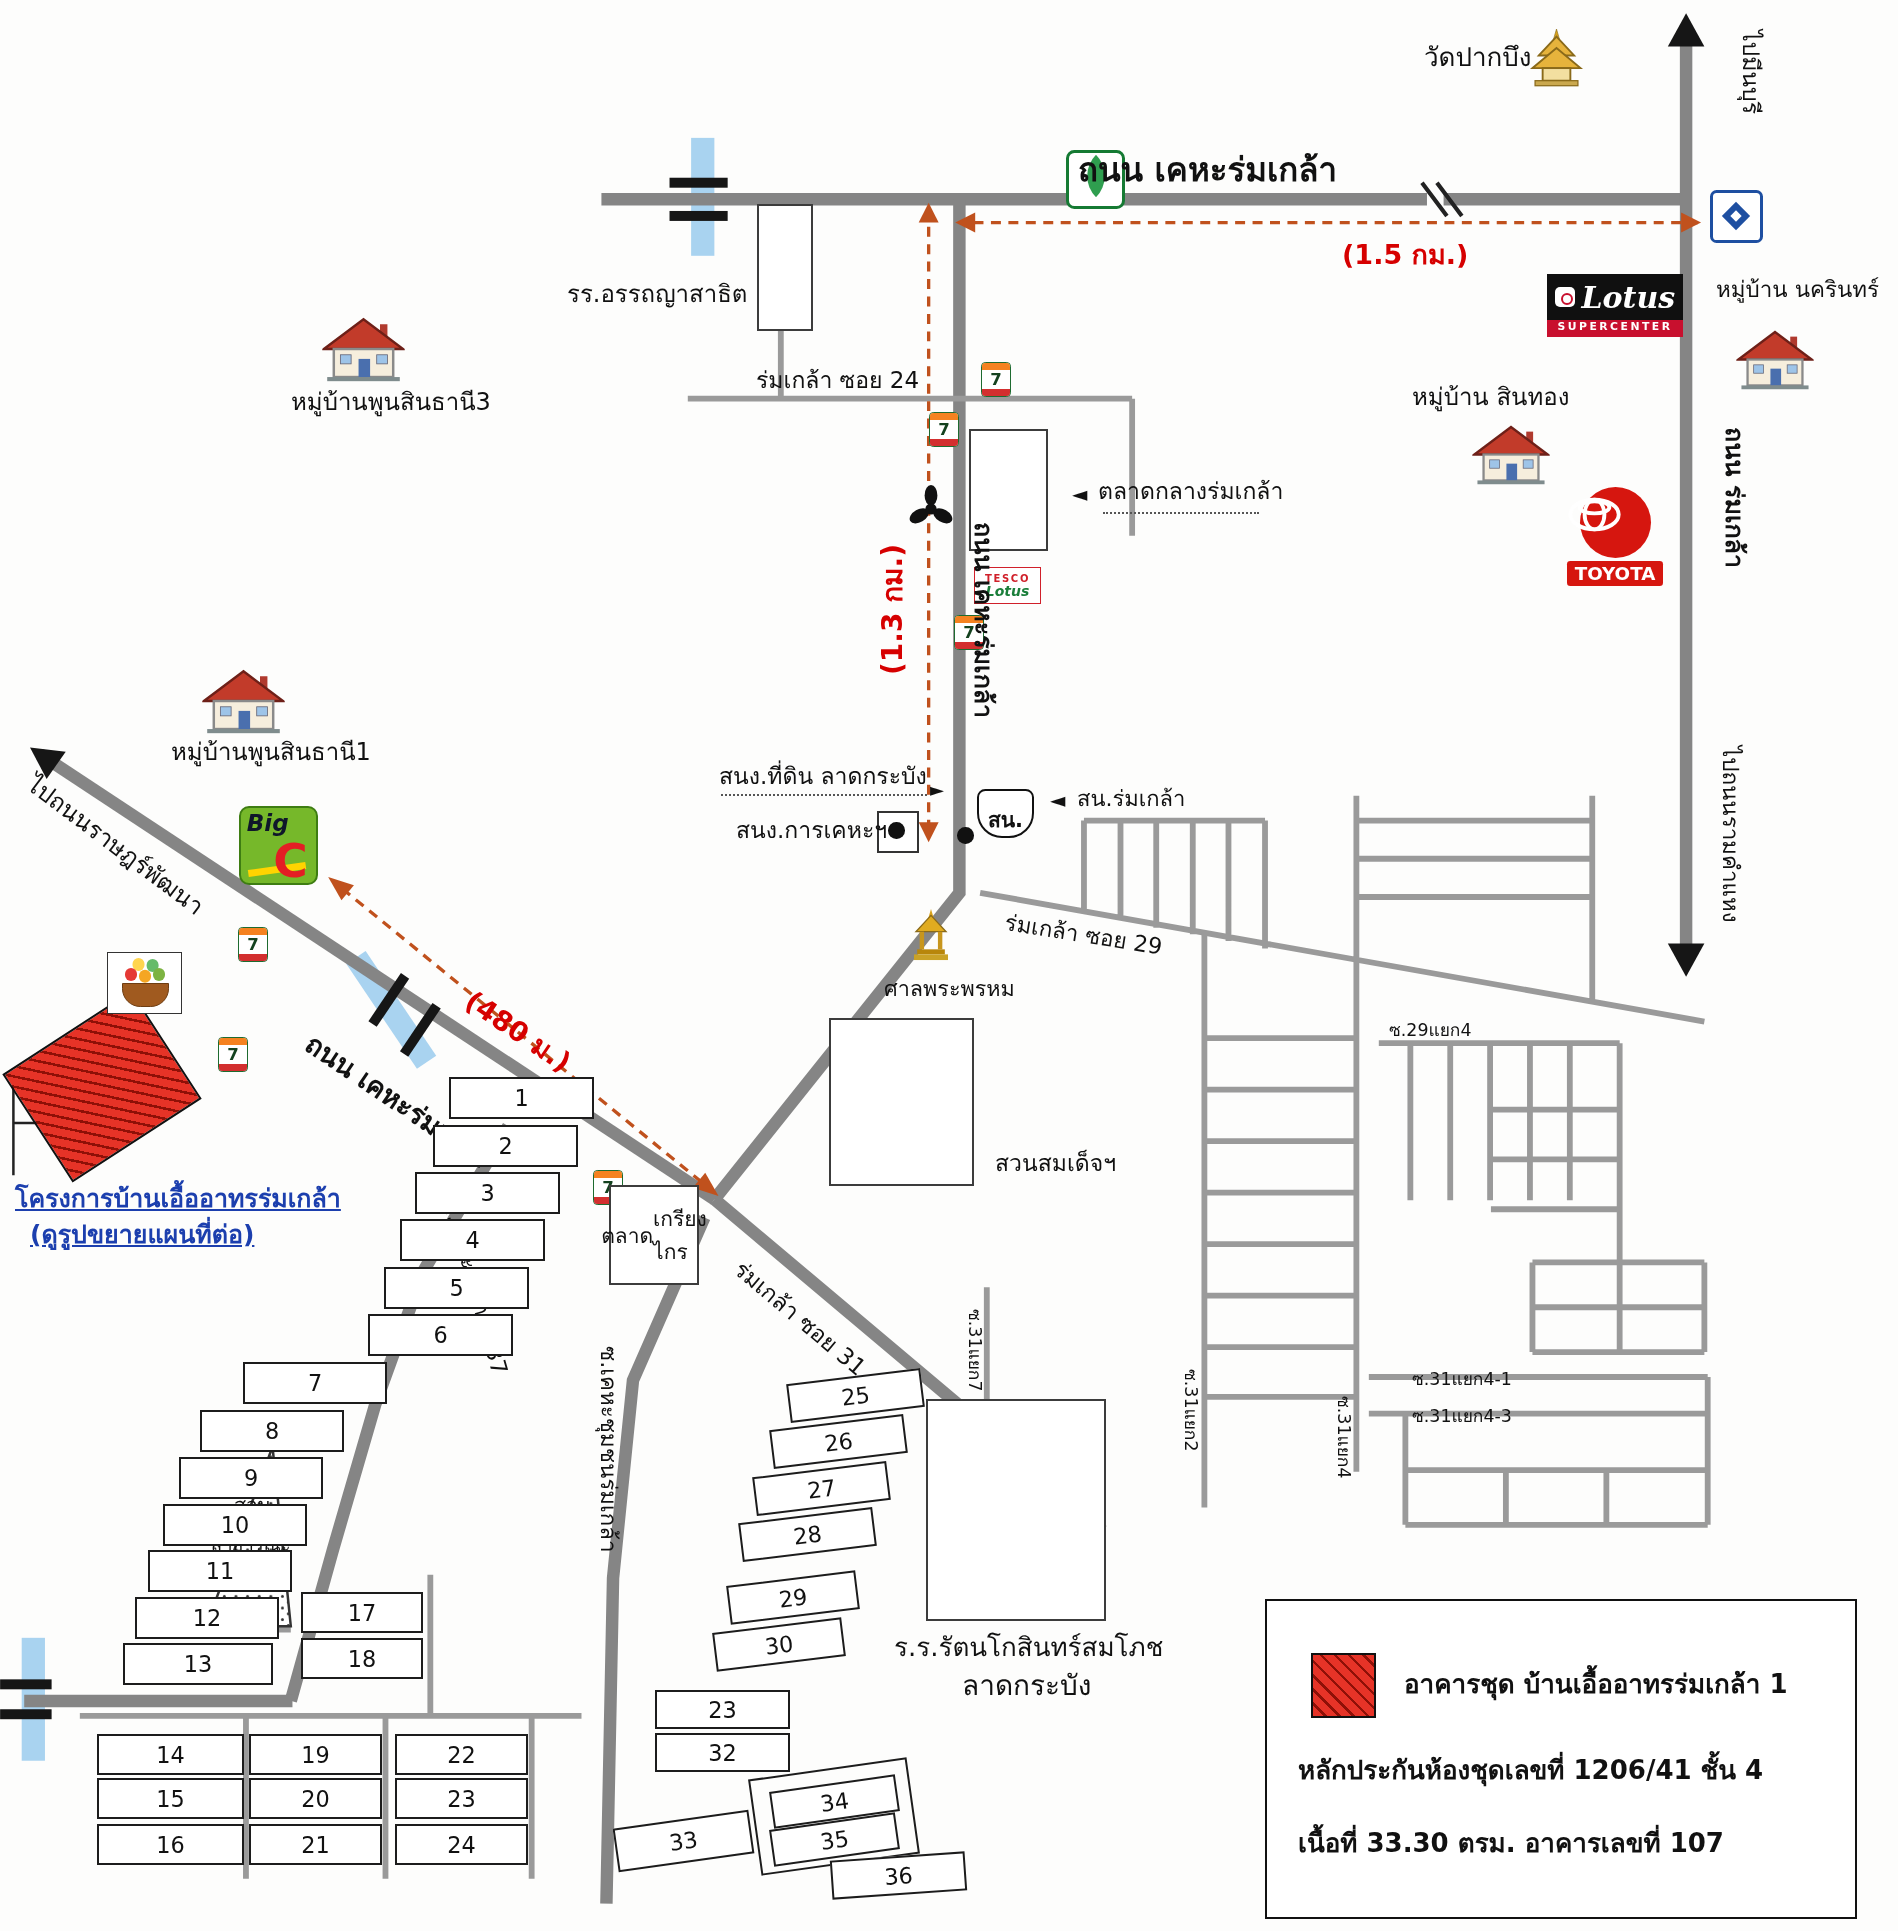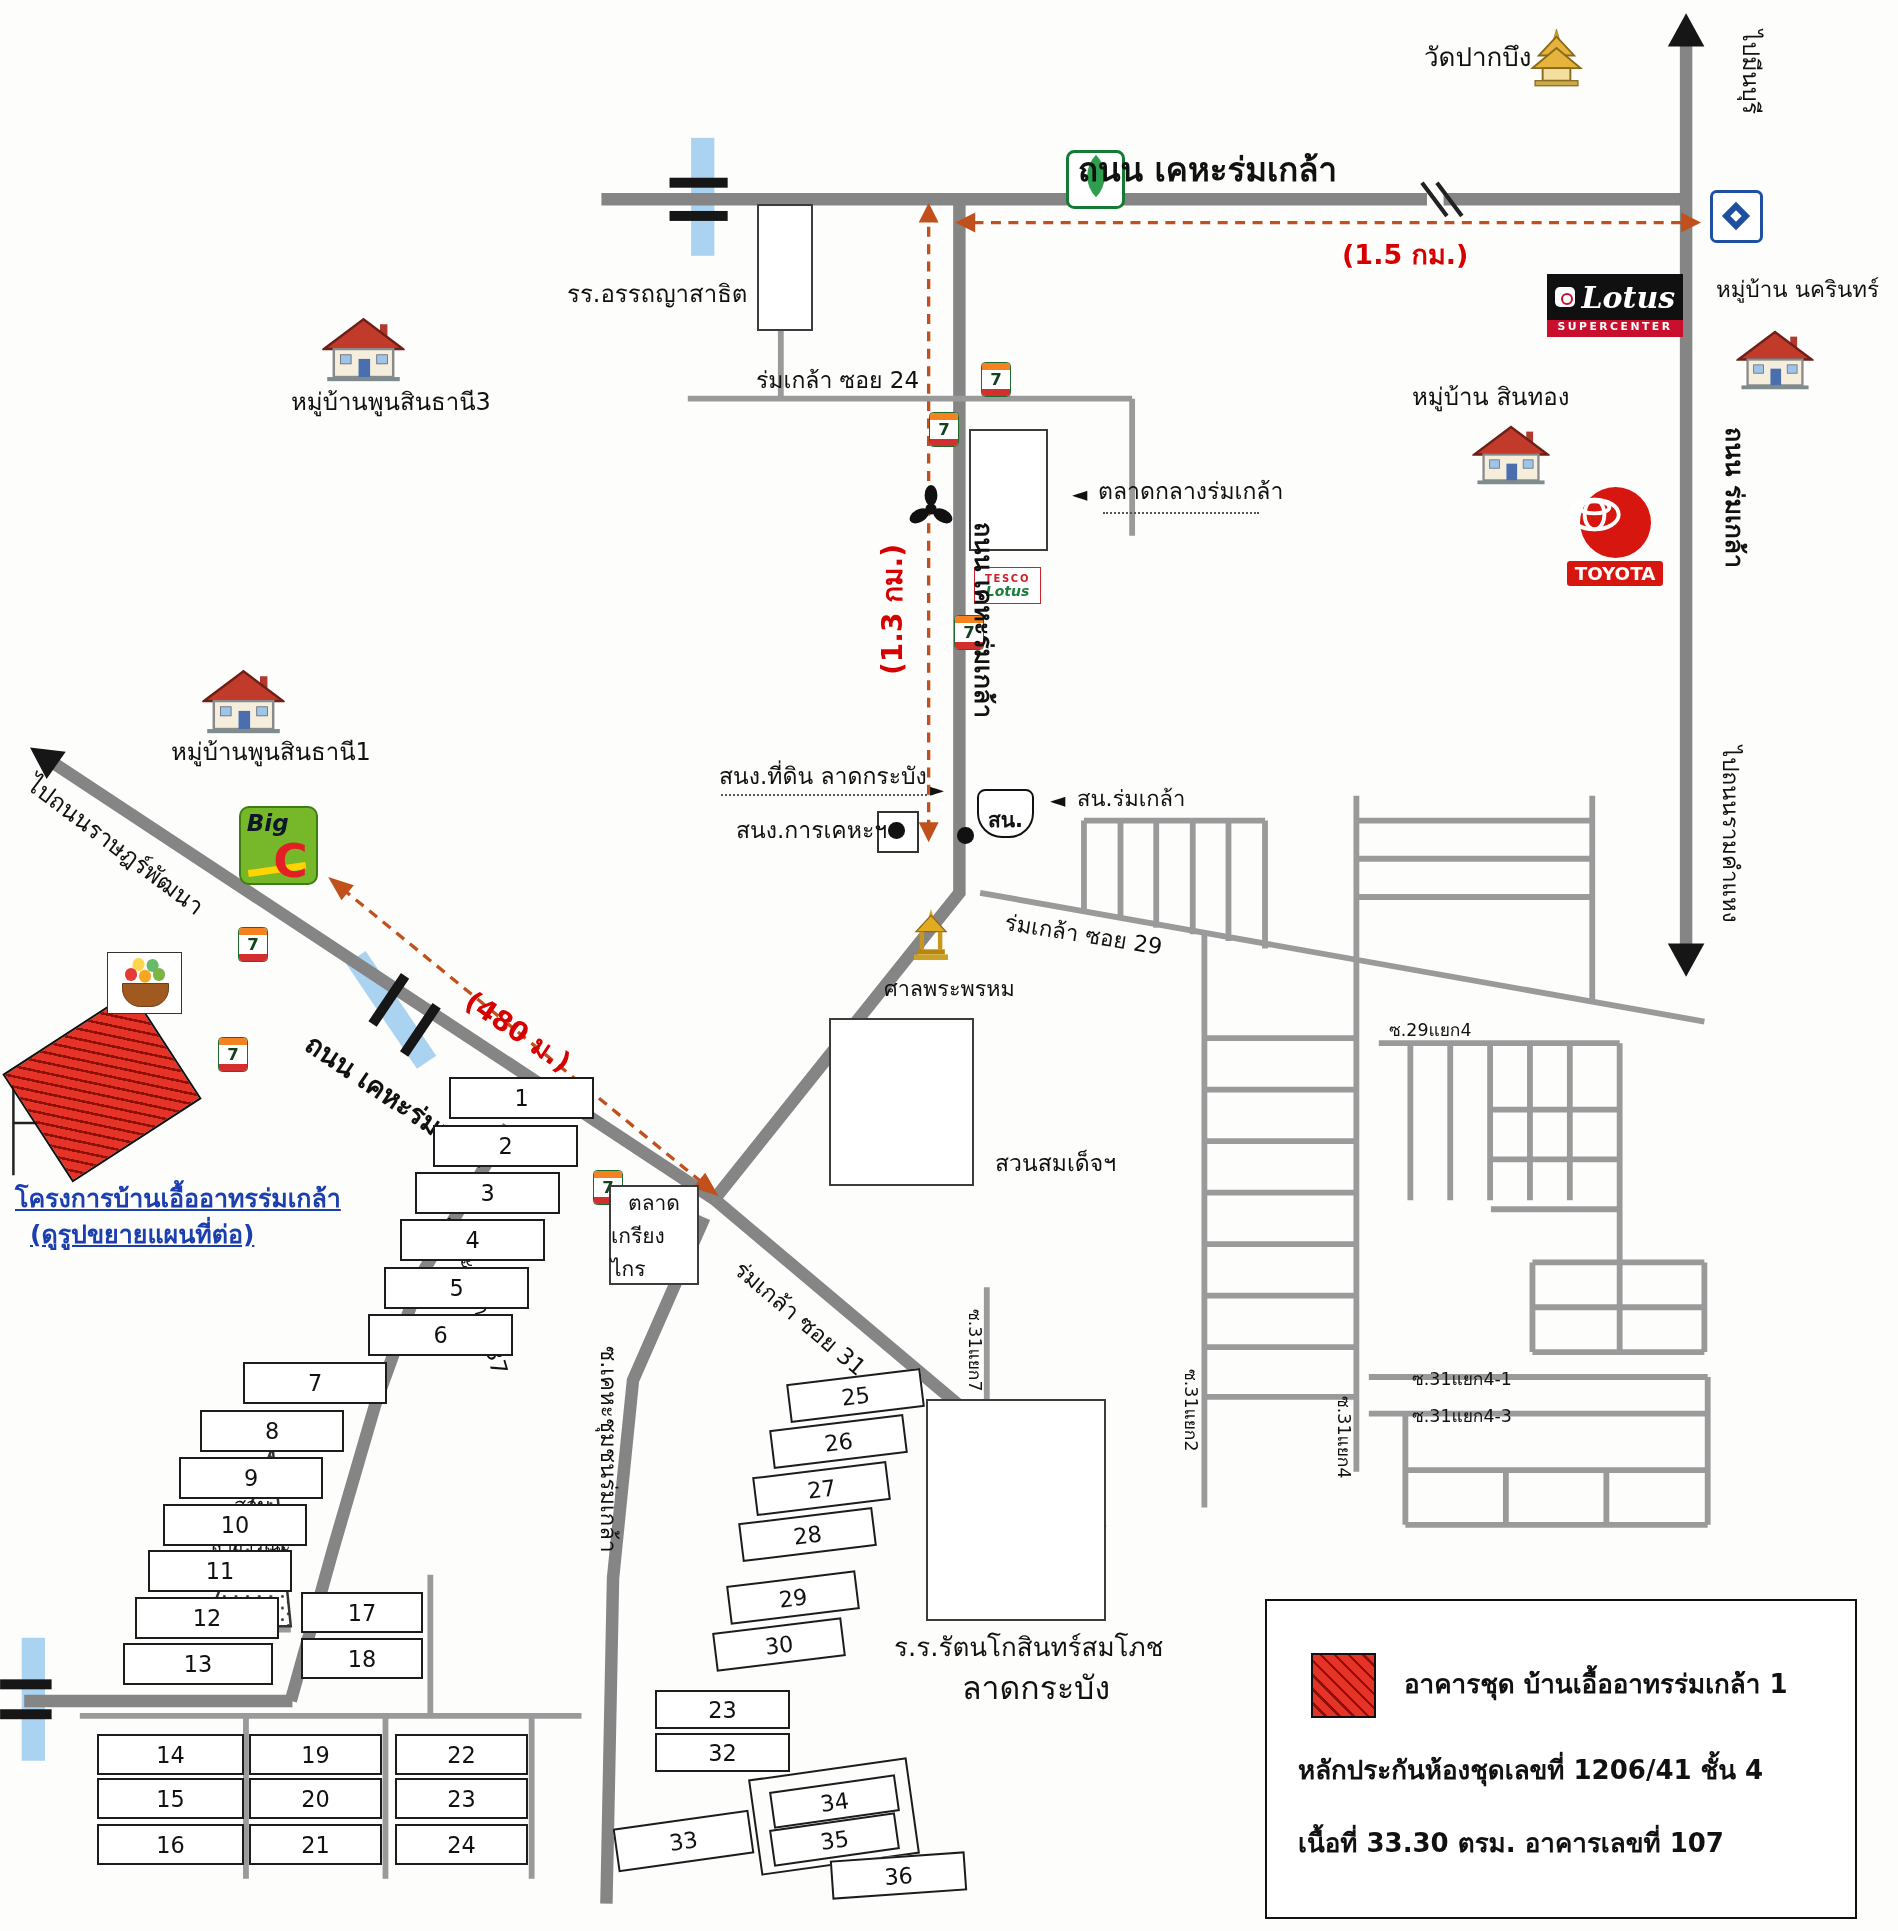--- a/index.html
+++ b/index.html
@@ -16,21 +16,21 @@
   .bldg{position:absolute;background:#fff;border:2.5px solid #3c3c3c}
   .hatch{background:repeating-linear-gradient(45deg,#e63327 0 7.5px,#8f1007 7.5px 10px);border:2.5px solid #111}
   .dot{position:absolute;width:16.6px;height:16.6px;border-radius:50%;background:#111}
   .dotted{position:absolute;border-bottom:2.5px dotted #555;height:0}
   .sev{position:absolute;width:28px;height:33px;background:#fff;border:1.7px solid #1e6b30;border-radius:4.2px;overflow:hidden;display:flex;flex-direction:column}
   .sev .st{height:6.6px;background:#f58220}
   .sev .sn{flex:1;display:flex;align-items:center;justify-content:center;font-weight:bold;font-size:16.6px;color:#14421f}
   .sev .sb{height:6.6px;background:#d32f2f}
   .shield{position:absolute;width:53px;height:45px;background:#fff;border:2.5px solid #111;border-radius:8.3px 8.3px 25px 25px;display:flex;align-items:flex-end;justify-content:center;font-size:21px;font-weight:bold}
   .legend{position:absolute;left:1265px;top:1599px;width:588px;height:316px;background:#fff;border:2.5px solid #111}
-  .kbox{position:absolute;left:609px;top:1185px;width:86px;height:96px;background:#fff;border:2.5px solid #3c3c3c;display:flex;flex-direction:column;align-items:center;justify-content:center;font-size:21px}
+  .kbox{position:absolute;left:609px;top:1185px;width:86px;height:96px;background:#fff;border:2.5px solid #3c3c3c;display:flex;flex-direction:row;align-items:center;justify-content:center;font-size:21px}
   .toy{position:absolute;left:1567px;top:487px;width:96px;text-align:center}
   .toy .tcirc{width:71px;height:71px;margin:0 auto;background:#d6160f;border-radius:50%;display:flex;align-items:center;justify-content:center}
   .toy .tname{margin-top:3.3px;background:#d6160f;color:#fff;font-weight:bold;font-size:18.3px;padding:1.7px 5px;border-radius:3.3px}
   .lotusbox{position:absolute;left:1547px;top:274px;width:136px;height:63px;background:#101010;display:flex;flex-direction:column}
   .lotusbox .ltop{flex:1;display:flex;align-items:center;justify-content:center;gap:6.6px;color:#fff;font-size:30px;font-weight:bold;font-family:"DejaVu Serif",serif;font-style:italic}
   .lotusbox .lflower{width:20px;height:20px;background:#fff;border-radius:5px;display:inline-block;position:relative}
   .lotusbox .lflower i{position:absolute;left:5.8px;top:5.8px;width:8.3px;height:8.3px;border:2.5px solid #c8102e;border-radius:50%}
   .lotusbox .lbar{height:16.6px;background:#c8102e;color:#fff;font-size:10.8px;letter-spacing:2.5px;text-align:center;font-weight:bold}
   .bigc{position:absolute;left:239px;top:806px;width:75px;height:75px;background:#76b82a;border:2.5px solid #3e7d12;border-radius:10px;overflow:hidden}
   .bigc .bg{position:absolute;left:5.8px;top:1.7px;color:#0f172a;font-style:italic;font-weight:bold;font-size:23px}
@@ -332,21 +332,21 @@
   <div class="lbl r90" style="left:1201px;top:1369px;font-size:17.4px">ซ.31แยก2</div>
   <div class="lbl r90" style="left:1354px;top:1396px;font-size:17.4px">ซ.31แยก4</div>
   <div class="lbl" style="left:1389px;top:1020px;font-size:17.4px">ซ.29แยก4</div>
   <div class="lbl" style="left:1412px;top:1369px;font-size:17.4px">ซ.31แยก4-1</div>
   <div class="lbl" style="left:1412px;top:1406px;font-size:17.4px">ซ.31แยก4-3</div>
 
   <div class="lbl" style="left:234px;top:1494px;font-size:20px">สวน</div>
   <div class="lbl" style="left:211px;top:1534px;font-size:18.3px">สาธารณะ</div>
 
   <div class="lbl" style="left:894px;top:1633px;font-size:26px">ร.ร.รัตนโกสินทร์สมโภช</div>
-  <div class="lbl" style="left:962px;top:1670px;font-size:32px">ลาดกระบัง</div>
+  <div class="lbl" style="left:962px;top:1670px;font-size:28px">ลาดกระบัง</div>
 
 
   <div class="blk" style="left:449px;top:1077px;width:141px;height:38px">1</div>
   <div class="blk" style="left:433px;top:1125px;width:141px;height:38px">2</div>
   <div class="blk" style="left:415px;top:1172px;width:141px;height:38px">3</div>
   <div class="blk" style="left:400px;top:1219px;width:141px;height:38px">4</div>
   <div class="blk" style="left:384px;top:1267px;width:141px;height:38px">5</div>
   <div class="blk" style="left:368px;top:1314px;width:141px;height:38px">6</div>
   <div class="blk" style="left:243px;top:1362px;width:140px;height:38px">7</div>
   <div class="blk" style="left:200px;top:1410px;width:140px;height:38px">8</div>

